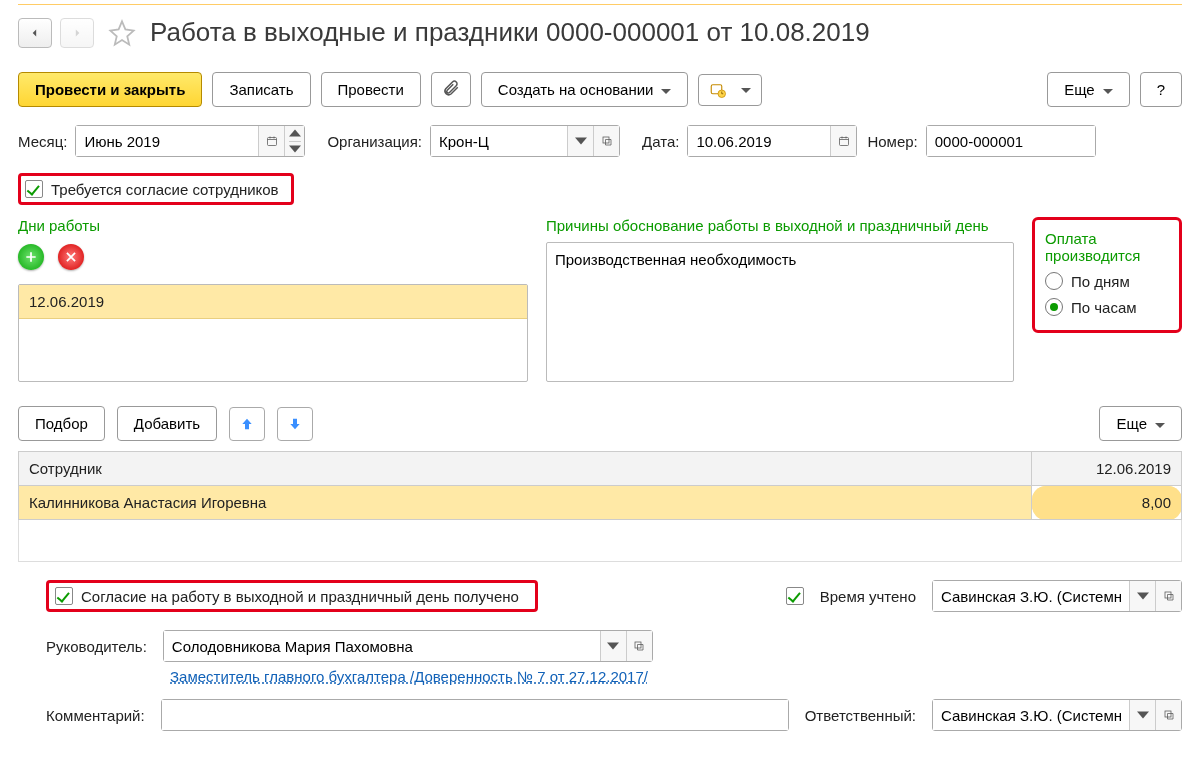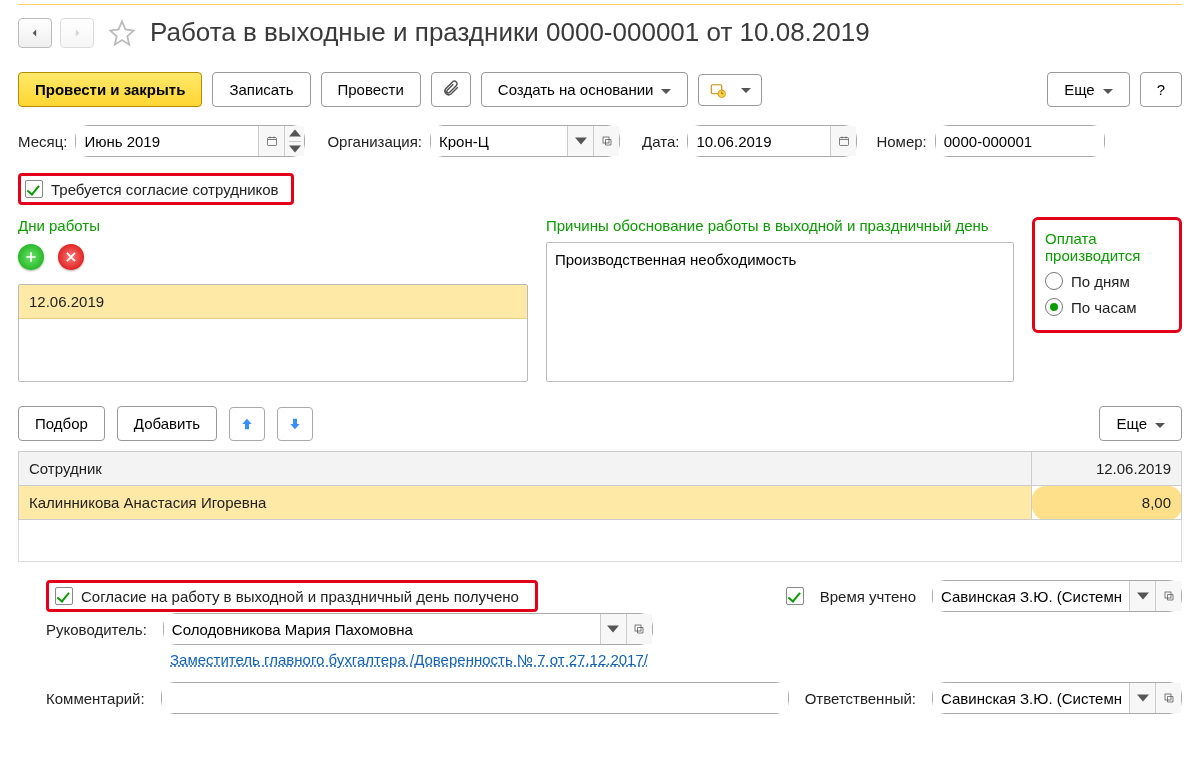--- a/index.html
+++ b/index.html
@@ -76,21 +76,21 @@
     display: flex;
     align-items: center;
     gap: 8px;
     margin-top: 18px;
     flex-wrap: wrap;
   }
   .label { white-space: nowrap; }
   .input-wrap {
     display: flex;
     border: 1px solid #aaa;
-    border-radius: 13px;
+    border-radius: 3px;
     height: 32px;
     align-items: stretch;
     background: #fff;
   }
   .input-wrap input{
     border:none;outline:none;padding:0 8px;font-size:15px;flex:1;min-width:0;
   }
   .input-btn{
     width:26px;border-left:1px solid #ccc;display:flex;align-items:center;justify-content:center;
     background:#f7f7f7;cursor:pointer;
@@ -246,21 +246,21 @@
   <div class="input-wrap" style="width:170px">
     <input value="10.06.2019" style="">
     <div class="input-btn">
       <svg viewBox="0 0 24 24" stroke="#555" fill="none" stroke-width="1.5">
           <rect x="3" y="5" width="18" height="16" rx="2"></rect>
           <path d="M3 9h18M8 3v4M16 3v4"></path>
         </svg>
     </div>
   </div>
 
-  <span class="label" style="margin-left:11px">Номер:</span>
+  <span class="label" style="margin-left:2px">Номер:</span>
   <div class="input-wrap" style="width:170px">
     <input value="0000-000001" style="">
   </div>
 </div>
 
 <div style="margin-top:16px">
   <div class="red-highlight">
     <div class="checkbox checked"></div>
     <span>Требуется согласие сотрудников</span>
   </div>
@@ -359,21 +359,21 @@
       </div>
     <div class="input-btn">
         <svg viewBox="0 0 24 24" stroke="#555" fill="none" stroke-width="1.5">
           <rect x="4" y="4" width="12" height="12"></rect>
           <path d="M9 9h11v11H9z"></path>
         </svg>
       </div>
   </div>
 </div>
 
-<div class="foot-row" style="margin-top:1px">
+<div class="foot-row" style="margin-top:18px">
   <span class="label">Руководитель:</span>
   <div class="input-wrap" style="width:490px">
     <input value="Солодовникова Мария Пахомовна" style="">
     <div class="input-btn">
         <svg viewBox="0 0 10 6" fill="#555">
           <path d="M0 0l5 6 5-6z"></path>
         </svg>
       </div>
     <div class="input-btn">
         <svg viewBox="0 0 24 24" stroke="#555" fill="none" stroke-width="1.5">

